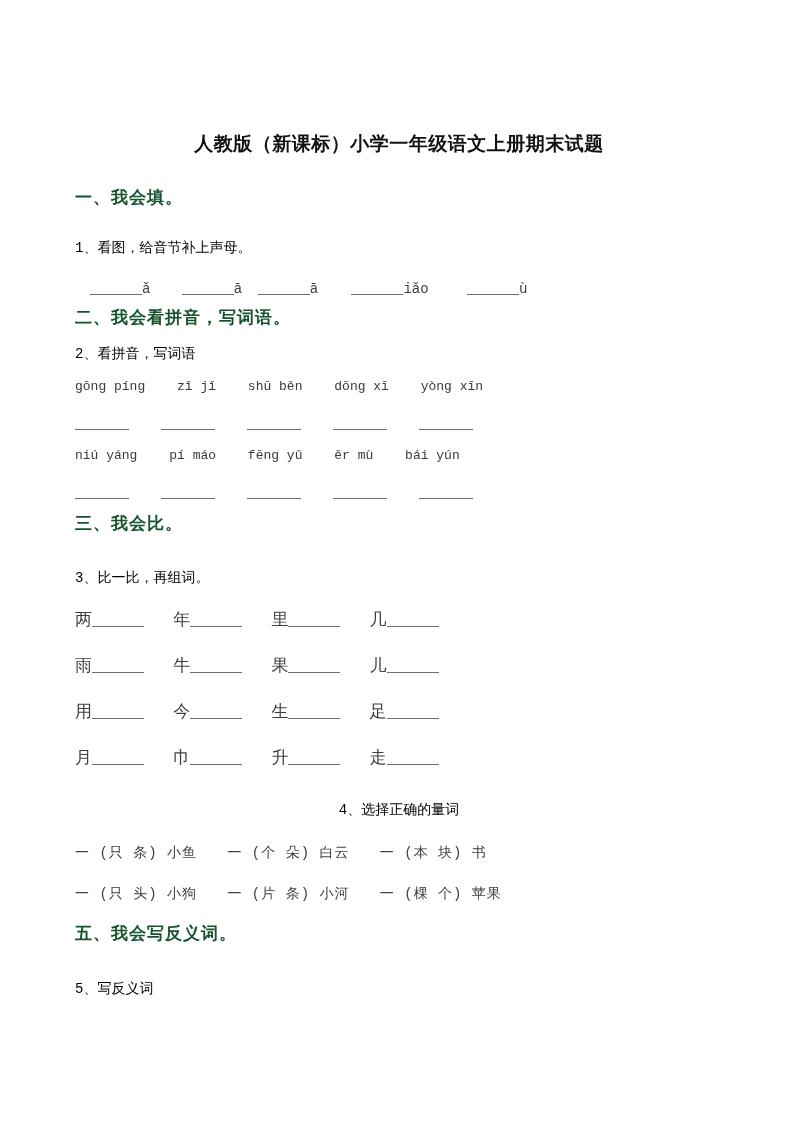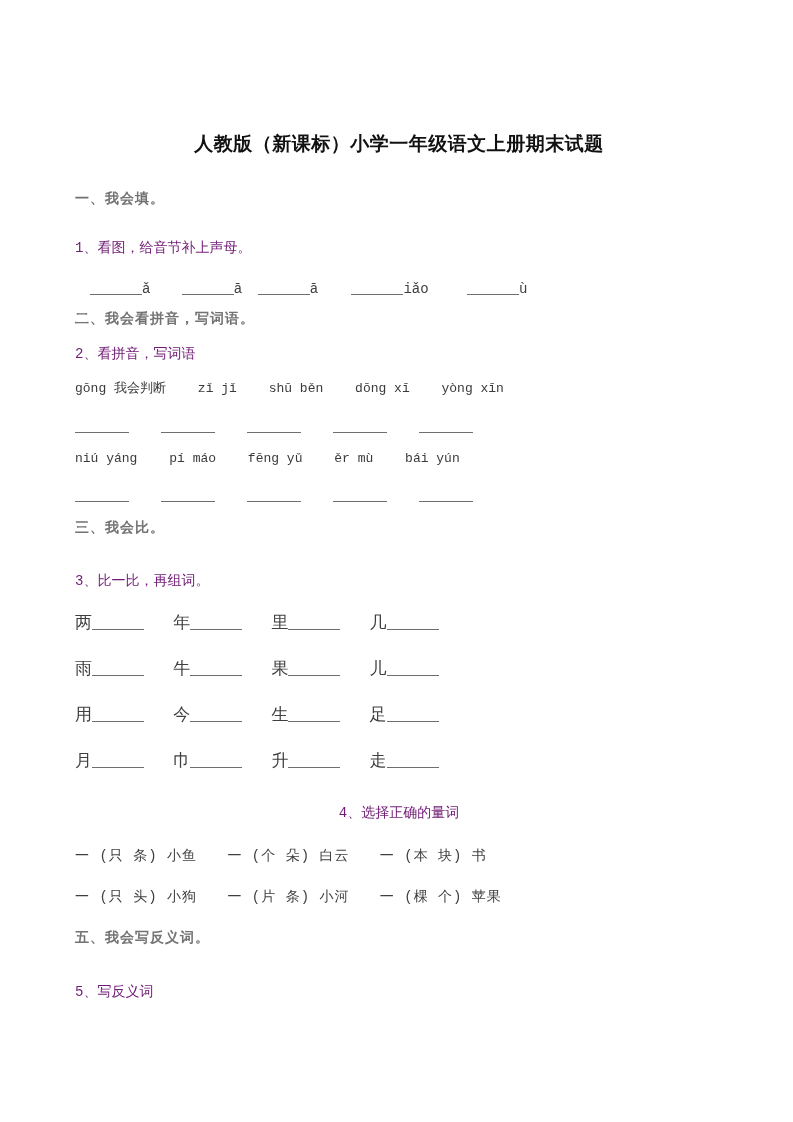--- a/index.html
+++ b/index.html
@@ -18,30 +18,30 @@
   .doc-title {
     margin: 0;
     text-align: center;
     font-size: 19px;
     font-weight: bold;
     color: #111111;
     letter-spacing: 0.5px;
     line-height: 26px;
   }
   .sec-heading {
-    font-size: 14px;
+    font-size: 17px;
     font-weight: bold;
-    color: #737373;
+    color: #14532d;
     letter-spacing: 1px;
     line-height: 22px;
   }
   .question {
     font-size: 14px;
     line-height: 19px;
-    color: #701a75;
+    color: #000000;
   }
   .row { white-space: nowrap; }
   .blank {
     display: inline-block;
     height: 13px;
     border-bottom: 1px solid #6e6e6e;
     vertical-align: -2px;
   }
   .blank.w52 { width: 52px; }
   .blank.w54 { width: 54px; }
@@ -89,21 +89,21 @@
     <span class="syl-group" style="margin-right:23px"><span class="blank w52"></span><span class="syl-final">ǎ</span></span>
     <span class="syl-group" style="margin-right:7px"><span class="blank w52"></span><span class="syl-final">ā</span></span>
     <span class="syl-group" style="margin-right:25px"><span class="blank w52"></span><span class="syl-final">ā</span></span>
     <span class="syl-group" style="margin-right:30px"><span class="blank w52"></span><span class="syl-final">iǎo</span></span>
     <span class="syl-group"><span class="blank w52"></span><span class="syl-final">ù</span></span>
   </div>
 
   <div class="sec-heading mt11">二、我会看拼音，写词语。</div>
   <div class="question mt35">2、看拼音，写词语</div>
   <div class="row pinyin-row">
-    <span class="pinyin-word">gōng 我会判断</span>
+    <span class="pinyin-word">gōng píng</span>
     <span class="pinyin-word">zǐ jǐ</span>
     <span class="pinyin-word">shū běn</span>
     <span class="pinyin-word">dōng xī</span>
     <span class="pinyin-word">yòng xīn</span>
   </div>
   <div class="row blank-row">
     <span class="blank w54"></span><span class="blank w54"></span><span class="blank w54"></span><span class="blank w54"></span><span class="blank w54"></span>
   </div>
   <div class="row pinyin-row">
     <span class="pinyin-word">niú yáng</span>

